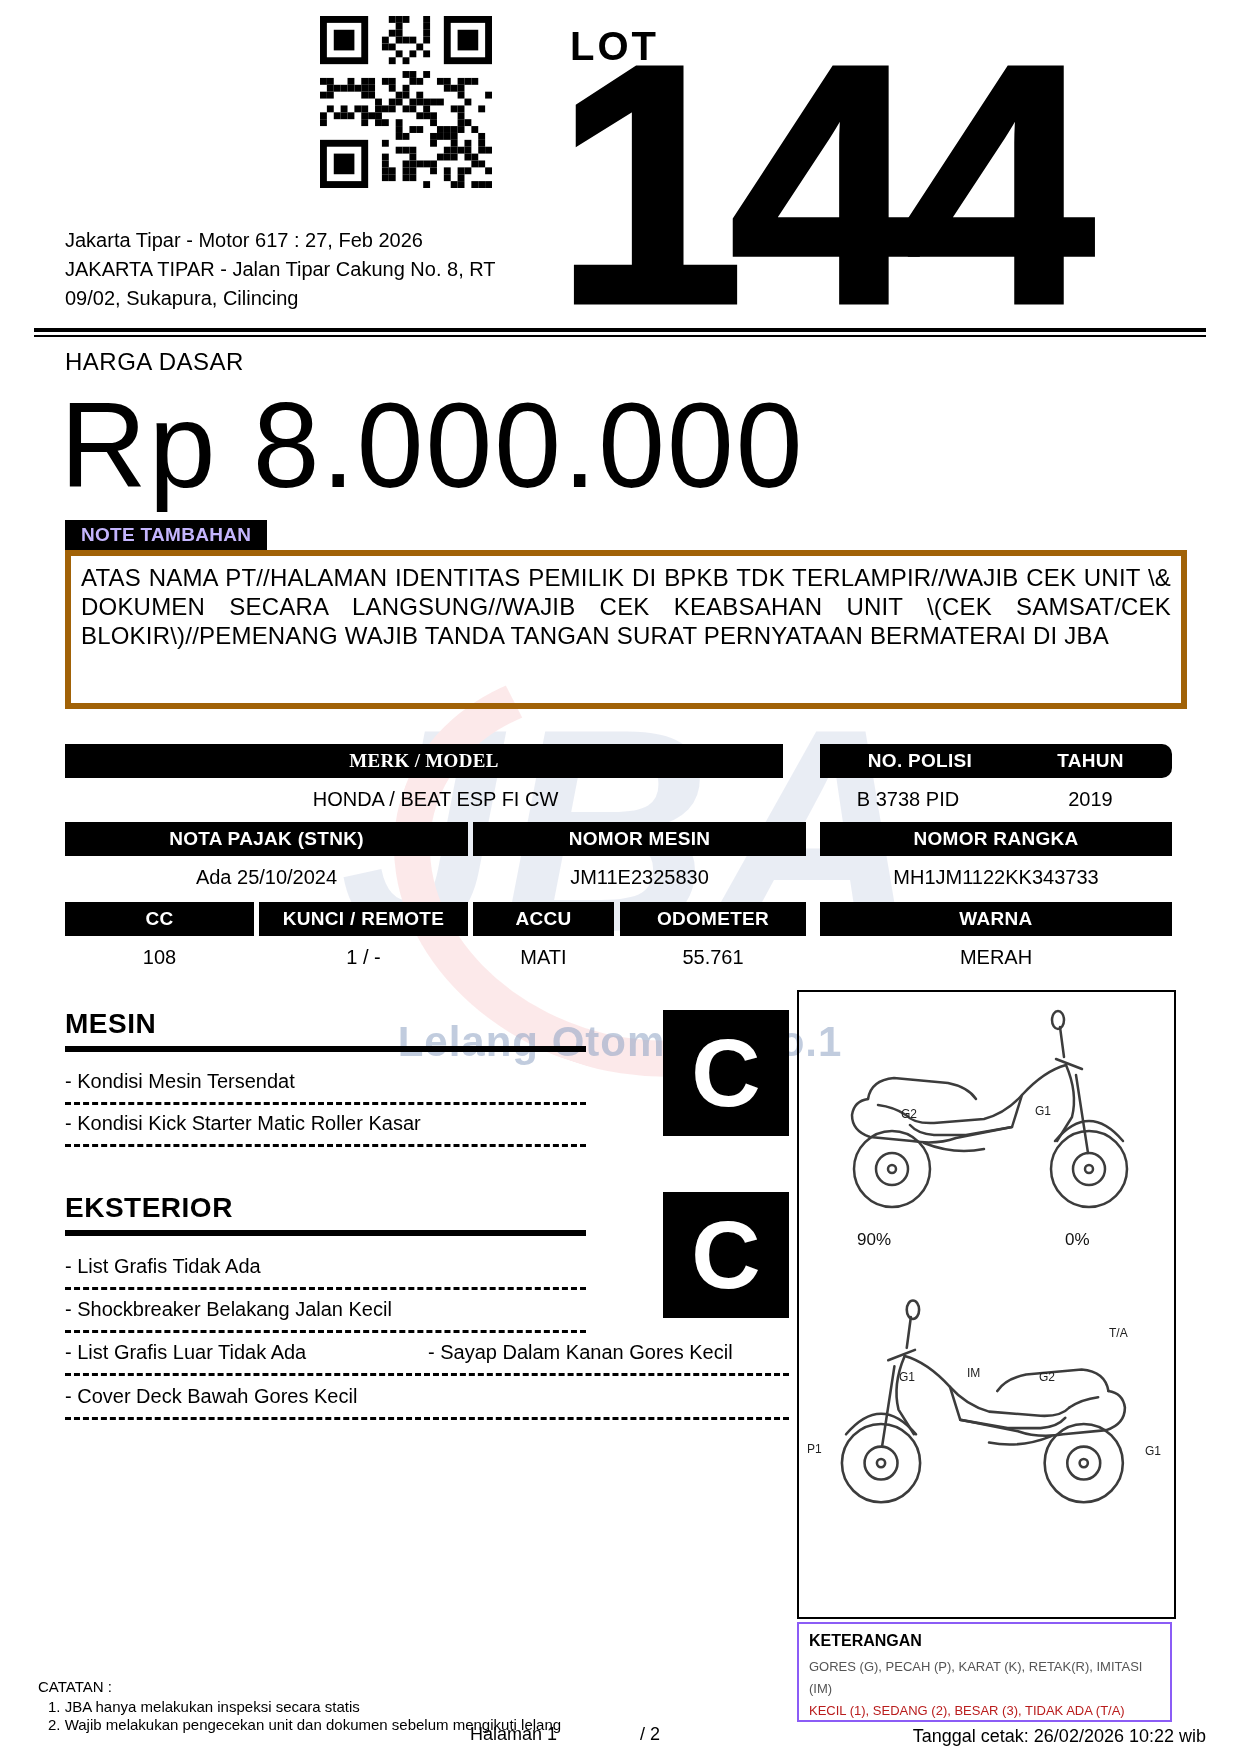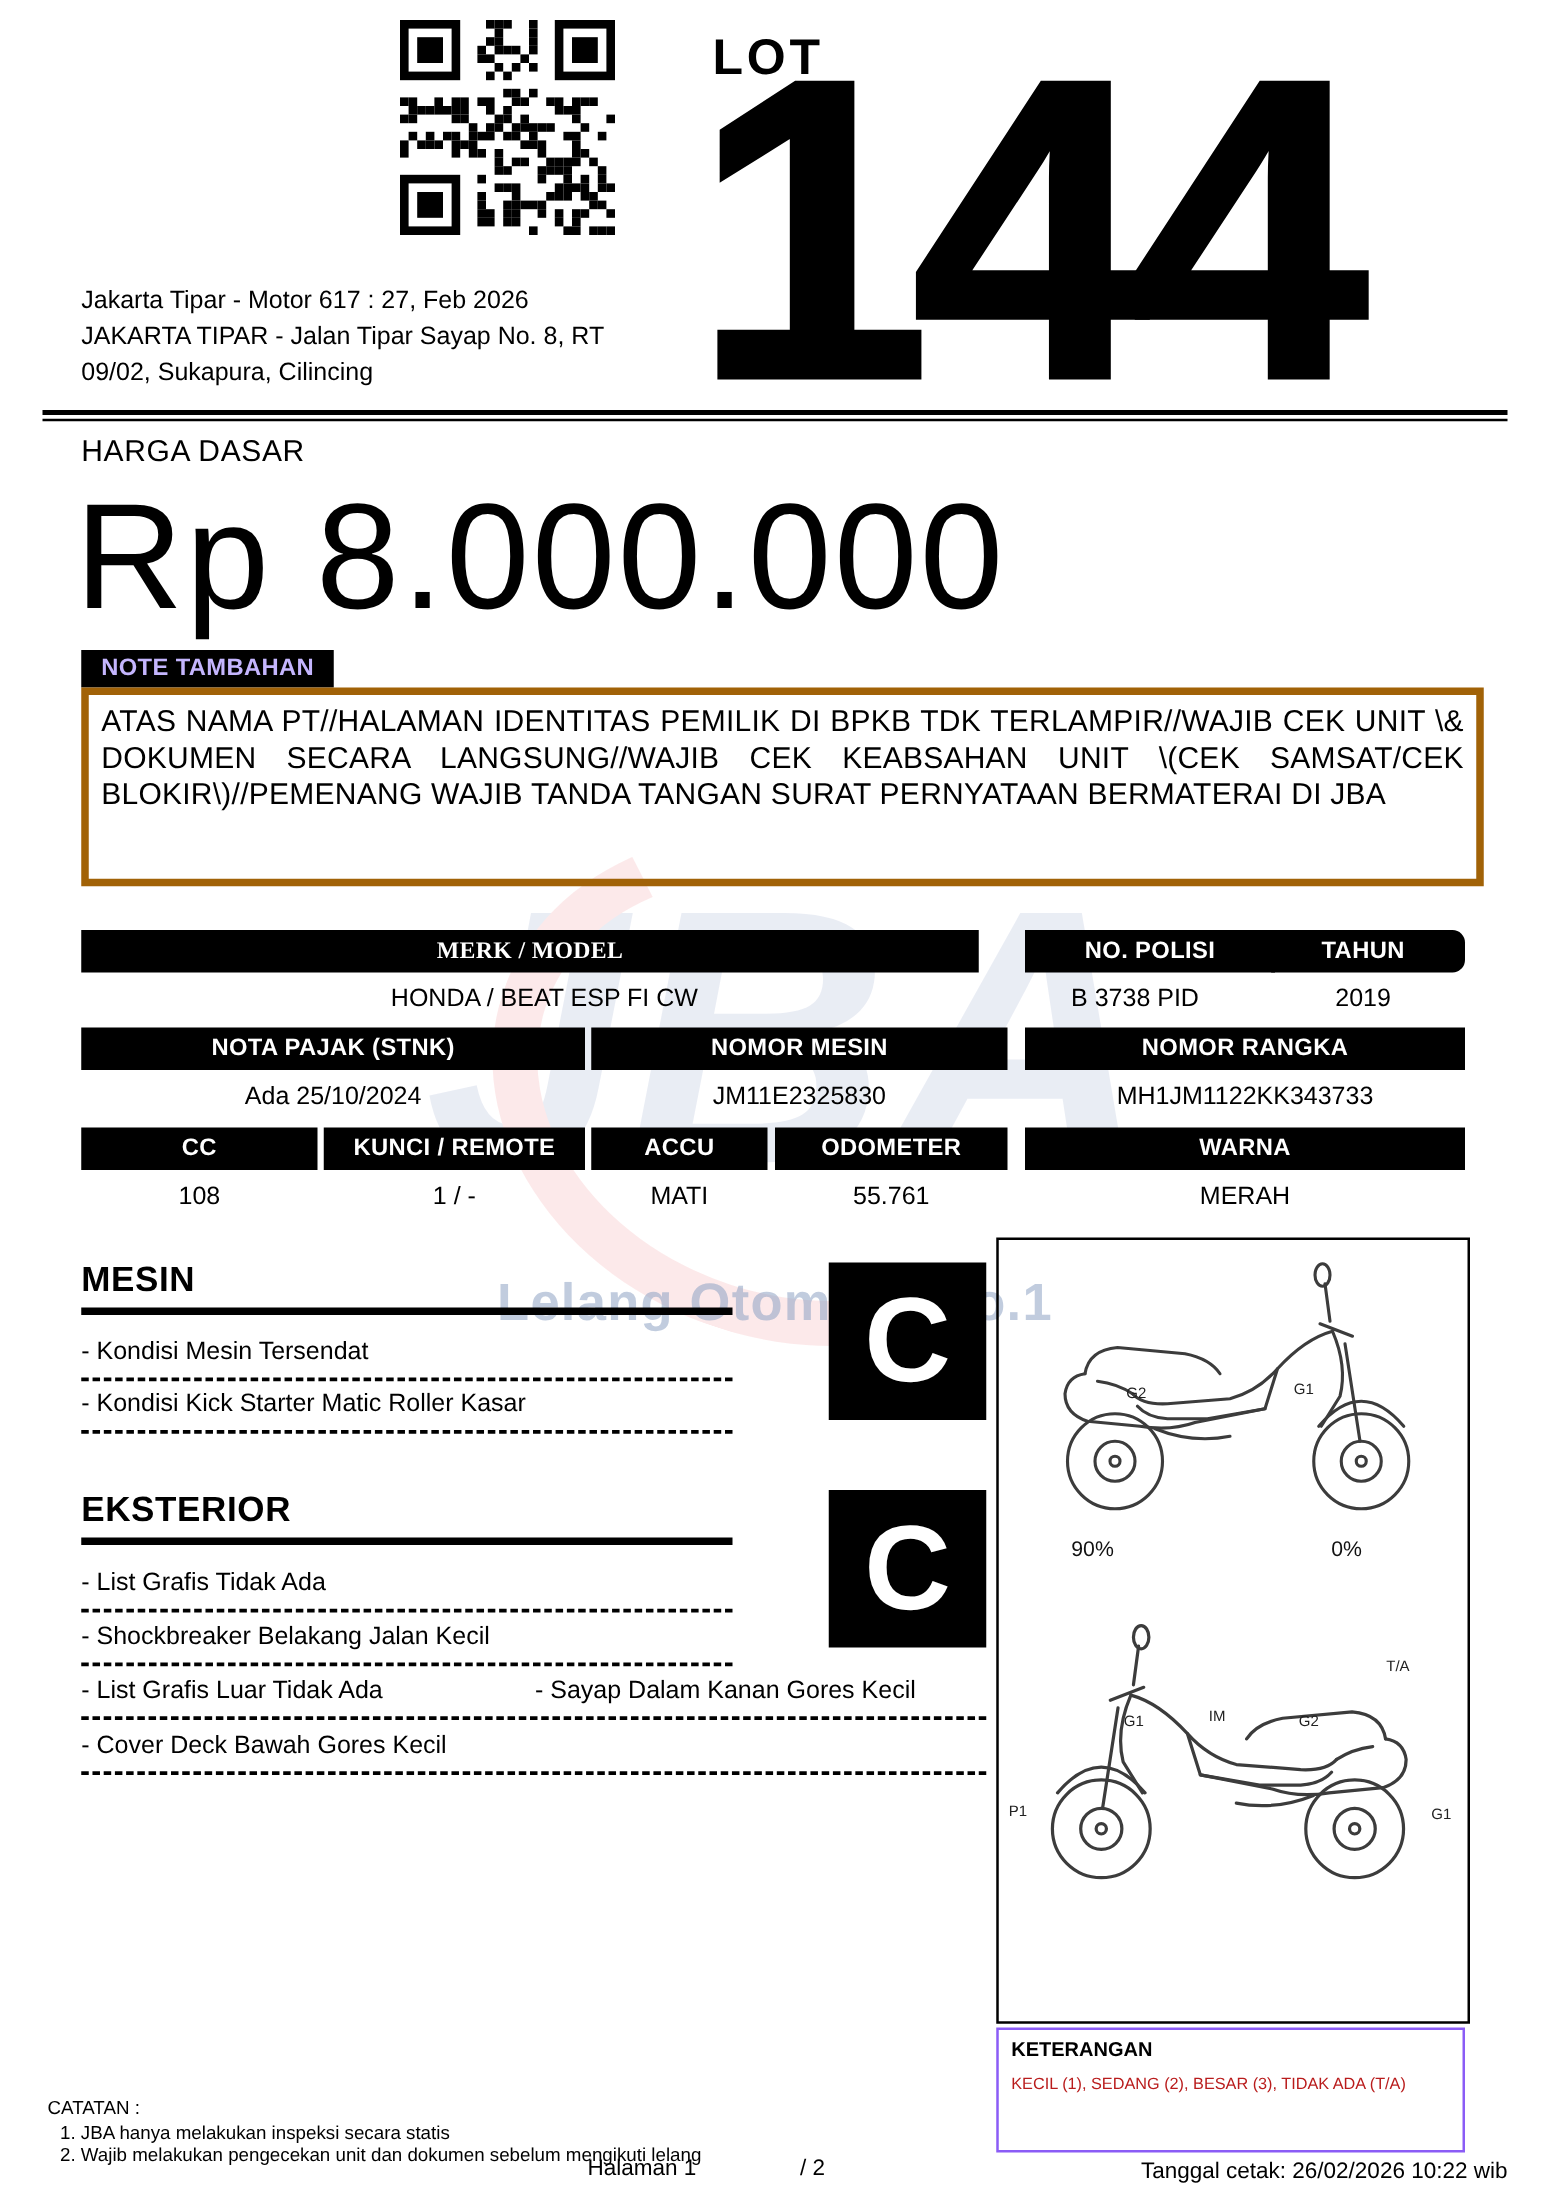--- a/index.html
+++ b/index.html
@@ -228,21 +228,21 @@
         <rect fill="#fff" x="7" y="133" width="35" height="35"></rect>
         <rect x="14" y="140" width="21" height="21"></rect>
       </svg></div>
 
   <div class="abs" style="left:570px;top:24px;font-size:40px;font-weight:bold;letter-spacing:3px;">LOT</div>
 
   <div class="lot-number" style="left:555px;top:52px;">144</div>
 
   <div class="abs" style="left:65px;top:226px;font-size:20px;line-height:29px;width:500px;">
     <div>Jakarta Tipar - Motor 617 : 27, Feb 2026</div>
-    <div>JAKARTA TIPAR - Jalan Tipar Sayap No. 8, RT</div>
+    <div>JAKARTA TIPAR - Jalan Tipar Cakung No. 8, RT</div>
     <div>09/02, Sukapura, Cilincing</div>
   </div>
 
   <div class="abs" style="left:34px;top:328px;width:1172px;height:3px;border-top:4px solid #000;border-bottom:2px solid #000;"></div>
 
   <div class="abs" style="left:65px;top:348px;font-size:24px;letter-spacing:.5px;">HARGA DASAR</div>
   <div class="abs" style="left:60px;top:385px;font-size:120px;line-height:1;letter-spacing:2px;">Rp 8.000.000</div>
 
   <div class="note-label" style="left:65px;top:520px;">NOTE TAMBAHAN</div>
   <div class="note-box" style="left:65px;top:550px;width:1090px;height:133px;">ATAS NAMA PT//HALAMAN IDENTITAS PEMILIK DI BPKB TDK TERLAMPIR//WAJIB CEK UNIT \&amp; DOKUMEN SECARA LANGSUNG//WAJIB CEK KEABSAHAN UNIT \(CEK SAMSAT/CEK BLOKIR\)//PEMENANG WAJIB TANDA TANGAN SURAT PERNYATAAN BERMATERAI DI JBA</div>
@@ -330,20 +330,21 @@
     <span class="diag-label" style="left:310px;top:334px;">T/A</span>
     <span class="diag-label" style="left:100px;top:378px;">G1</span>
     <span class="diag-label" style="left:168px;top:374px;">IM</span>
     <span class="diag-label" style="left:240px;top:378px;">G2</span>
     <span class="diag-label" style="left:8px;top:450px;">P1</span>
     <span class="diag-label" style="left:346px;top:452px;">G1</span>
   </div>
 
   <div class="abs" style="left:797px;top:1622px;width:375px;height:100px;border:2px solid #8b5cf6;padding:8px 10px;box-sizing:border-box;">
     <div style="font-size:16px;font-weight:bold;margin-bottom:6px;">KETERANGAN</div>
+    <div style="font-size:13px;color:#555;line-height:1.7;">GORES (G), PECAH (P), KARAT (K), RETAK(R), IMITASI (IM)</div>
     <div style="font-size:13px;color:#b91c1c;line-height:1.7;">KECIL (1), SEDANG (2), BESAR (3), TIDAK ADA (T/A)</div>
   </div>
 
   <div class="abs" style="left:38px;top:1678px;font-size:15px;">CATATAN :</div>
   <div class="abs" style="left:48px;top:1698px;font-size:15px;">1. JBA hanya melakukan inspeksi secara statis</div>
   <div class="abs" style="left:48px;top:1716px;font-size:15px;">2. Wajib melakukan pengecekan unit dan dokumen sebelum mengikuti lelang</div>
 
   <div class="abs" style="left:470px;top:1724px;font-size:18px;">Halaman 1</div>
   <div class="abs" style="left:640px;top:1724px;font-size:18px;">/ 2</div>
   <div class="abs" style="left:850px;top:1726px;width:356px;text-align:right;font-size:18px;">Tanggal cetak: 26/02/2026 10:22 wib</div>

